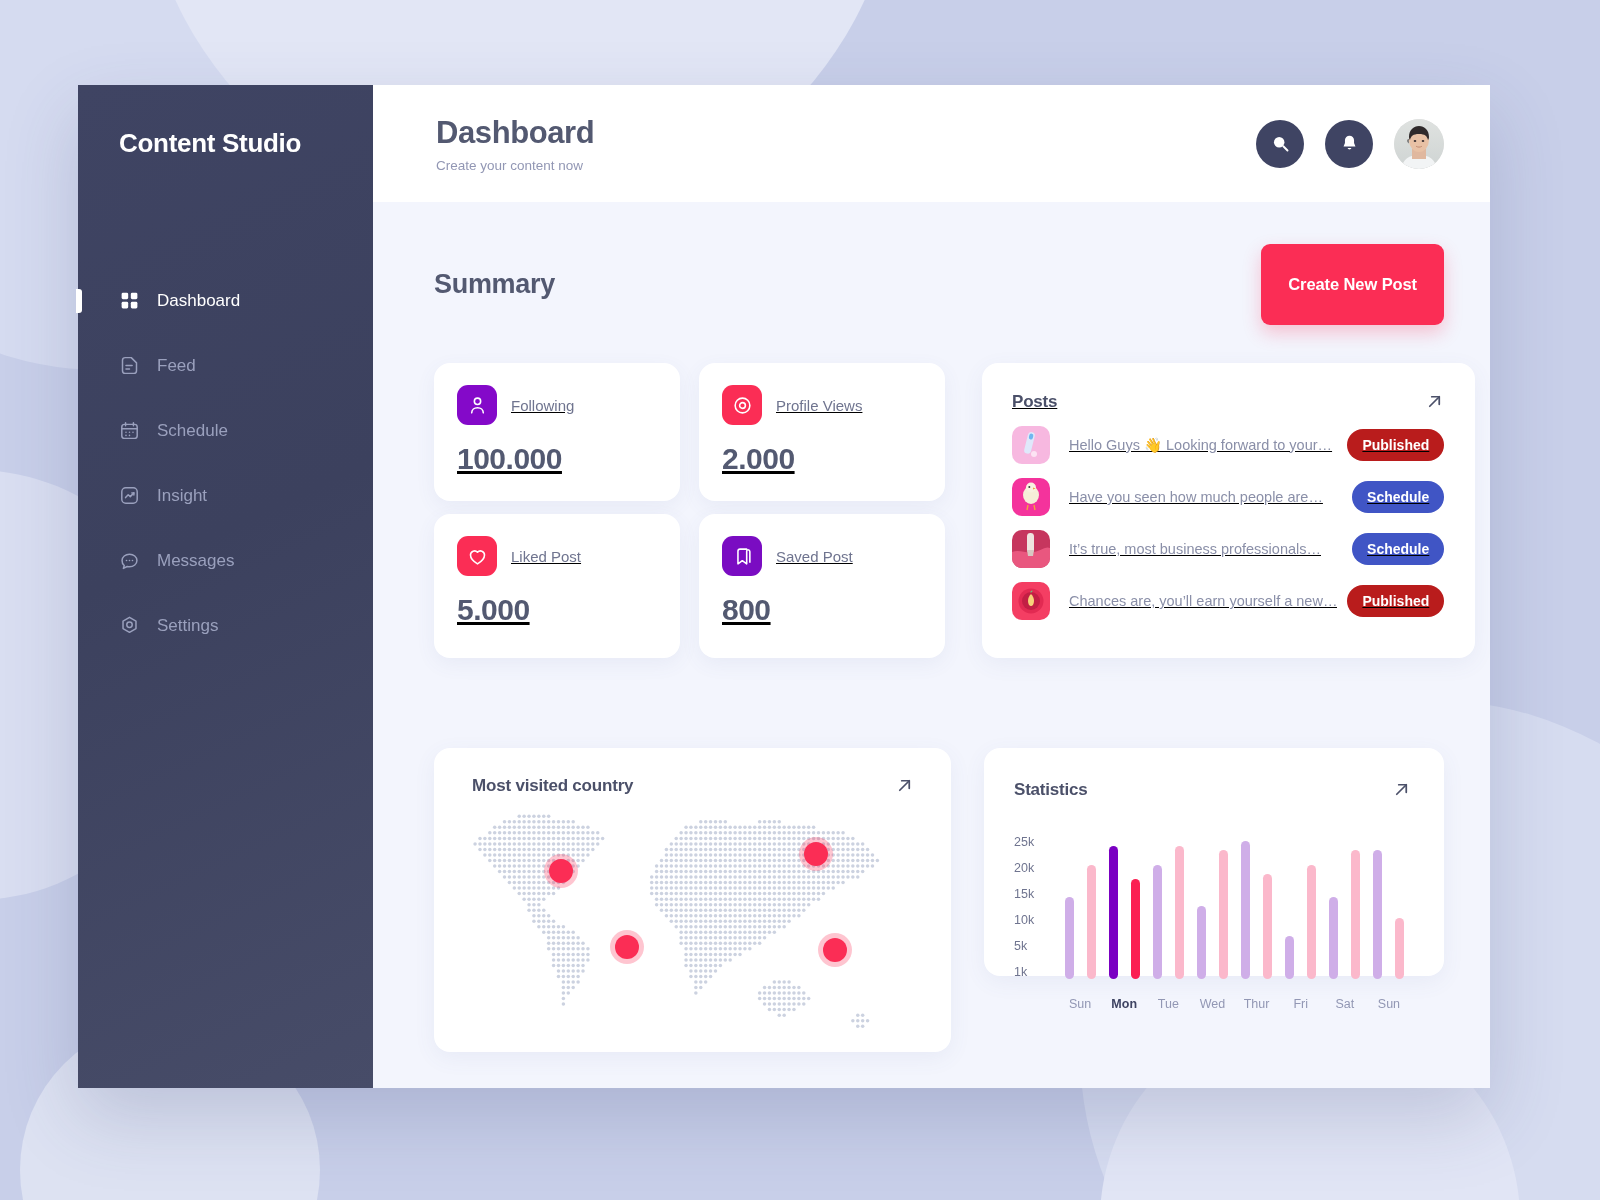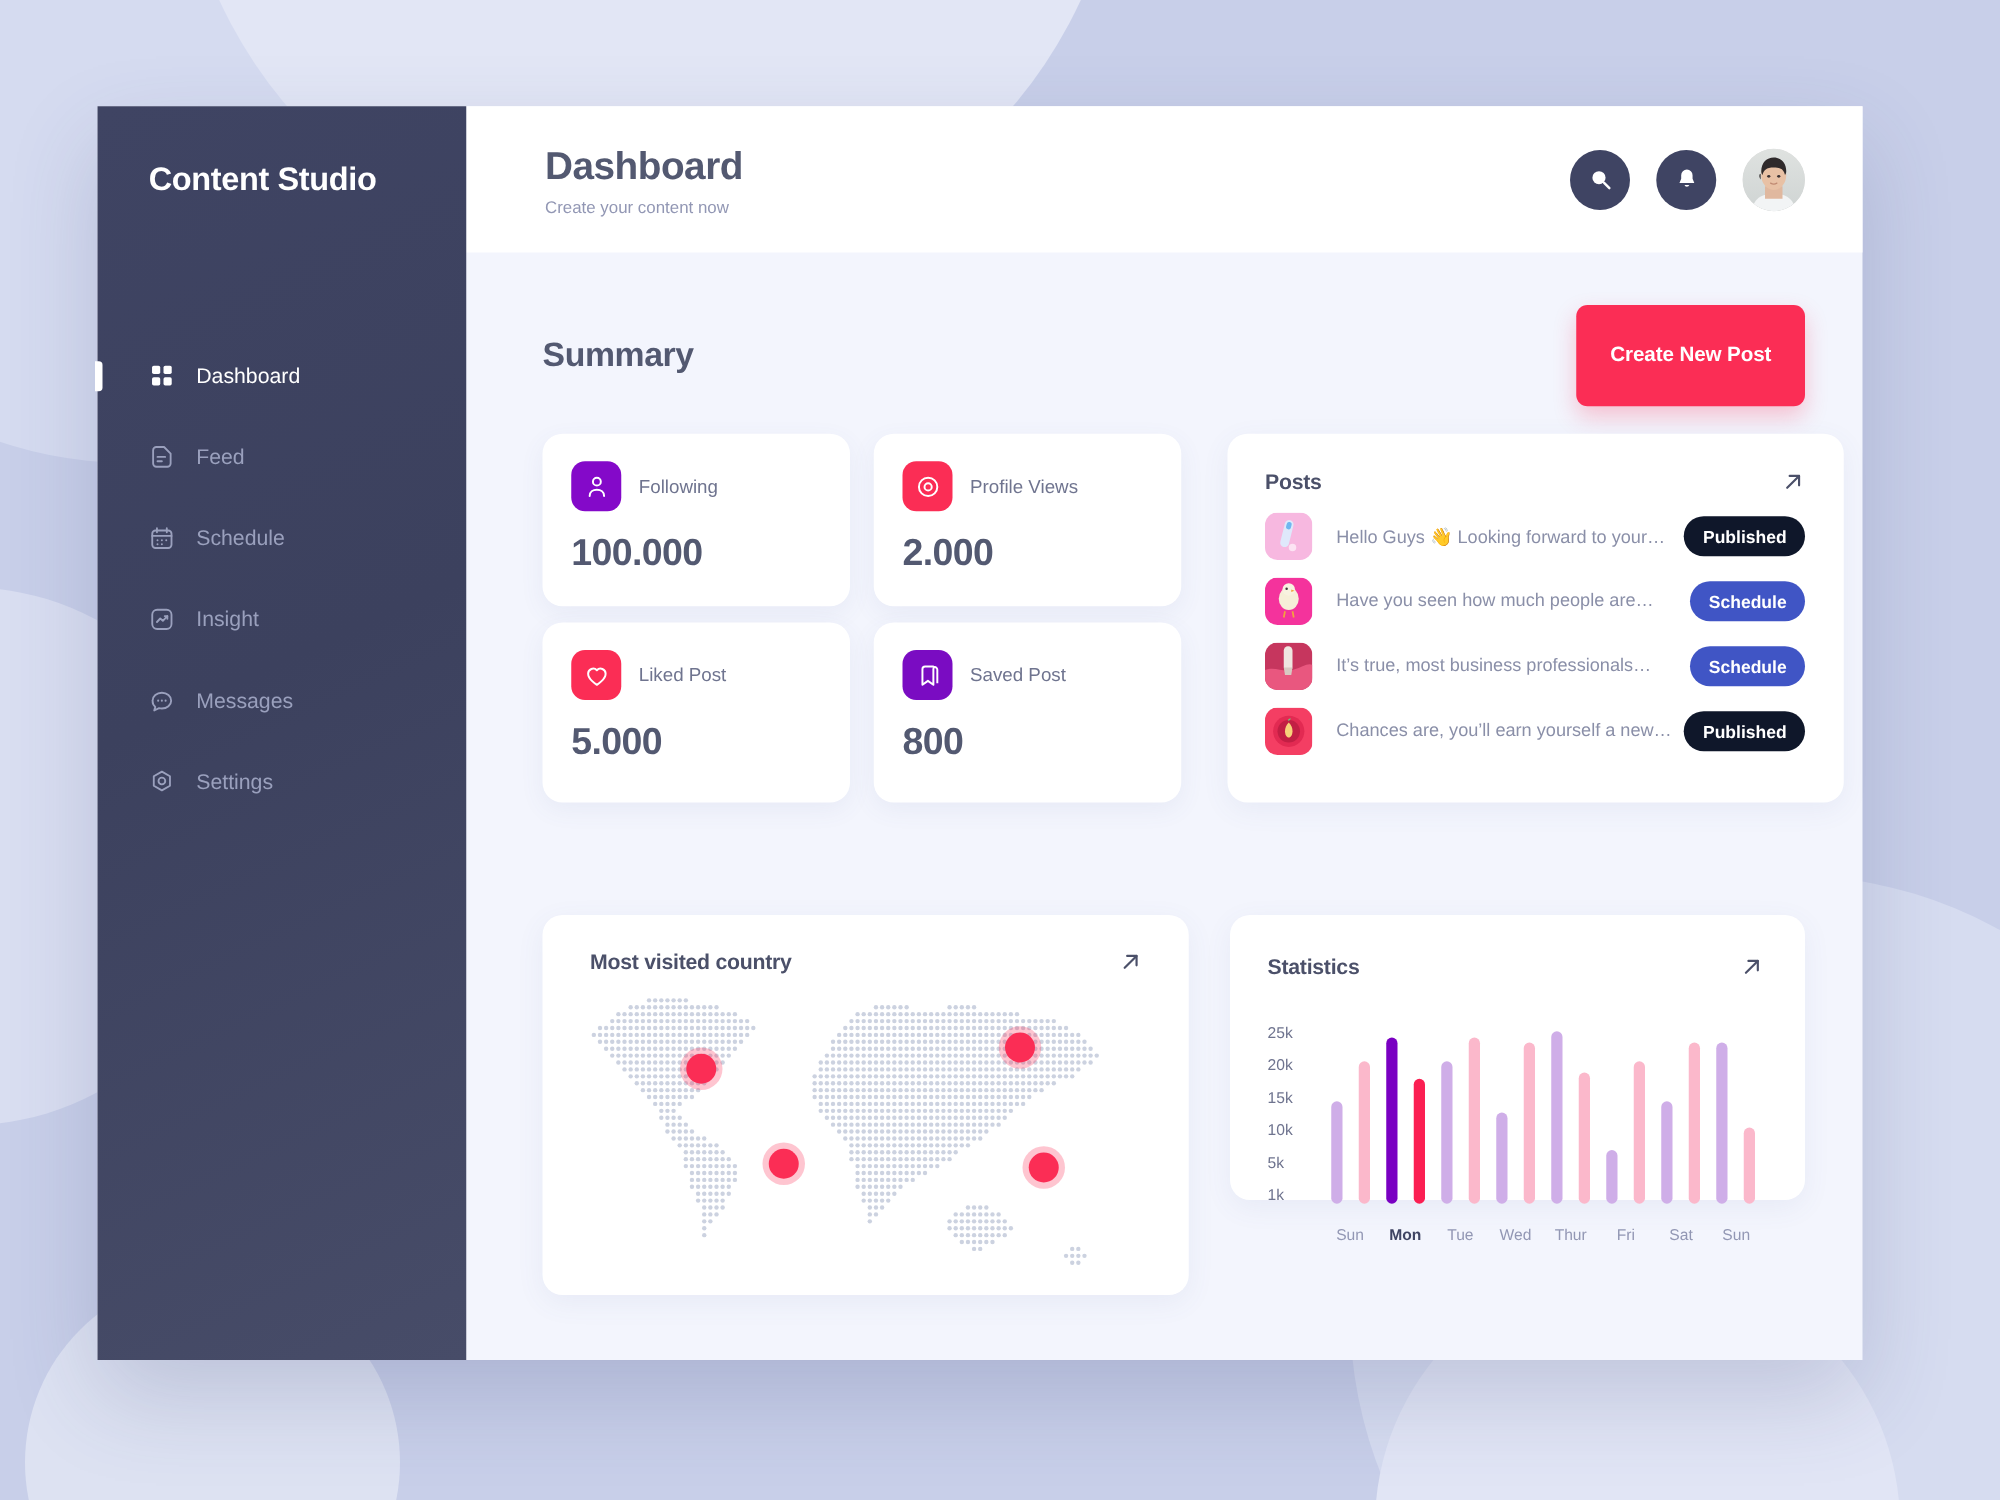--- a/index.html
+++ b/index.html
@@ -83,21 +83,21 @@
 
   #summary-row { display: flex; align-items: center; }
   #summary-title { font-size: 27px; font-weight: bold; color: #535971; letter-spacing: -.3px; }
   #create-btn {
     margin-left: auto; background: #fb2d55; color: #fff;
     font-size: 16.5px; font-weight: bold; letter-spacing: -.1px;
     border: none; border-radius: 9px; padding: 31px 27px; cursor: pointer;
     box-shadow: 0 8px 18px rgba(251,45,85,.25);
   }
 
-  #grid-top { display: flex; gap: 37px; margin-top: 22px; }
+  #grid-top { display: flex; gap: 37px; margin-top: 38px; text-decoration: underline; }
   #stats { width: 511px; flex: 0 0 511px; display: flex; flex-wrap: wrap; gap: 13px 19px; }
 
   .stat-card {
     background: #fff; border-radius: 16px;
     box-shadow: 0 6px 20px rgba(90,100,150,.07);
     padding: 22px 23px 25px;
   }
   .stat-card.w-lg { width: 246px; }
   .stat-card.w-sm { width: 246px; }
   .stat-head { display: flex; align-items: center; gap: 14px; }
@@ -122,21 +122,21 @@
   .post-thumb { width: 38px; height: 38px; border-radius: 10px; flex: 0 0 38px; overflow: hidden; position: relative; }
   .post-thumb svg { display: block; width: 38px; height: 38px; }
   .post-text {
     flex: 1; min-width: 0; margin-left: 19px; margin-right: 10px;
     font-size: 14.5px; color: #8a8fa8; white-space: nowrap; overflow: hidden; text-overflow: ellipsis;
   }
   .badge {
     flex: 0 0 auto; border-radius: 18px; color: #fff;
     font-size: 14px; font-weight: bold; padding: 8px 15px; text-align: center; min-width: 88px;
   }
-  .badge.published { background: #0f172a; }
+  .badge.published { background: #b91c1c; }
   .badge.schedule { background: #4055c5; }
 
   
   #grid-bottom { display: flex; gap: 33px; margin-top: 90px; }
   #map-panel { width: 517px; flex: 0 0 517px; height: 304px; padding: 28px 27px 0 19px; }
   #map-panel .panel-head { padding: 0 10px 0 19px; }
   #map-wrap { position: relative; margin-top: 12px; height: 232px; }
   #map-wrap svg { position: absolute; left: 0; top: 0; width: 100%; height: 100%; }
   .pin { position: absolute; width: 34px; height: 34px; transform: translate(-50%,-50%); }
   .pin .halo { position: absolute; inset: 0; border-radius: 50%; background: #fb2d55; opacity: .28; }

